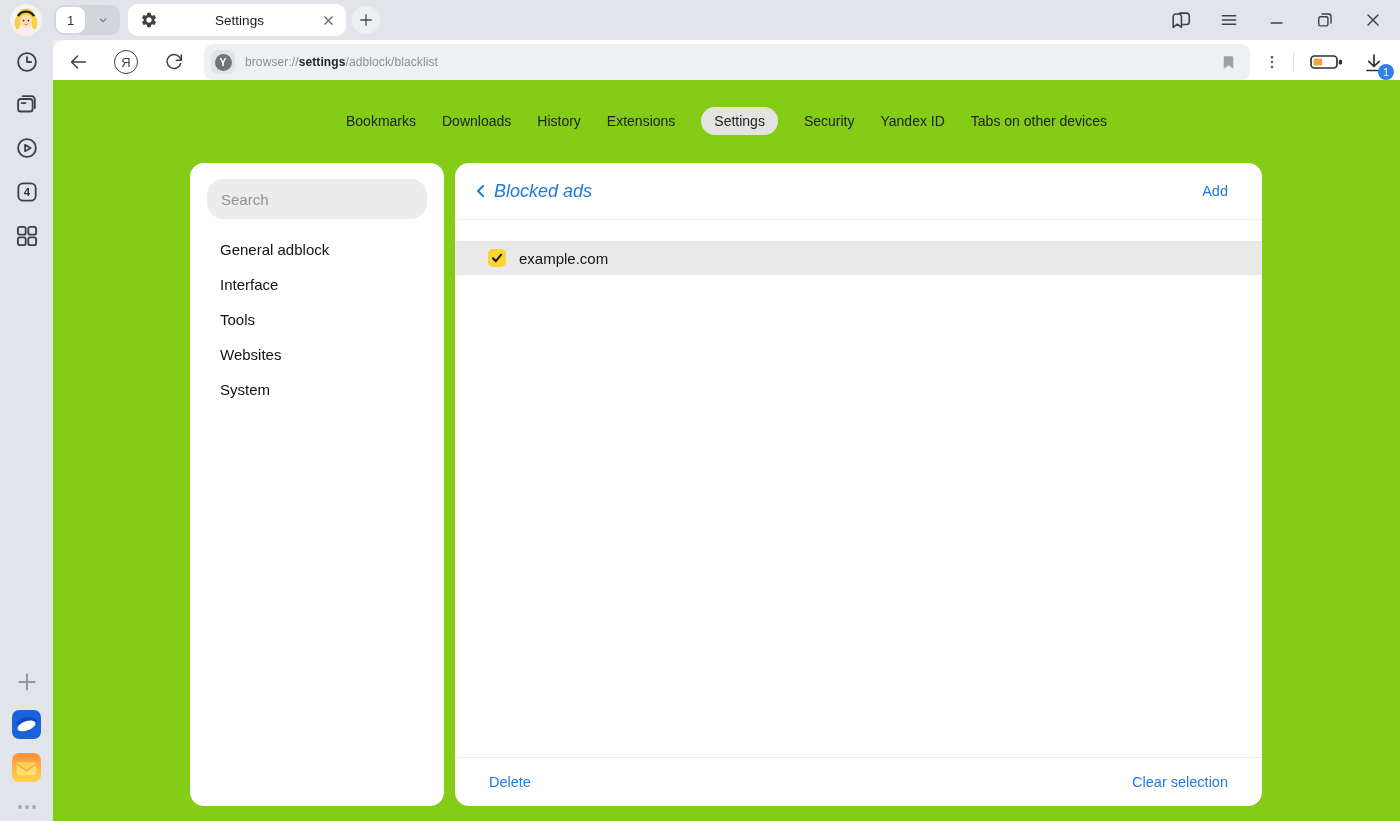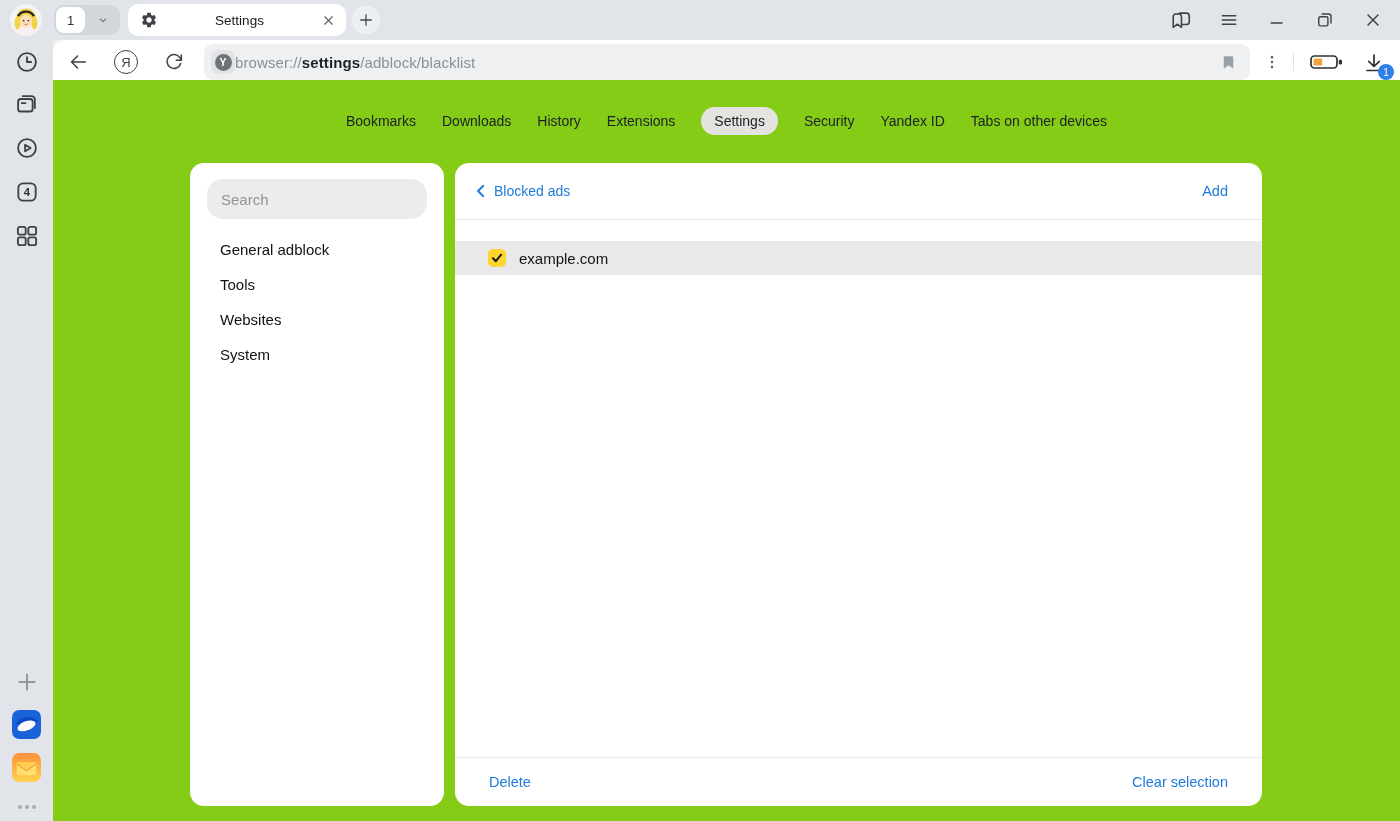--- a/index.html
+++ b/index.html
@@ -28,21 +28,21 @@
 
   .topbtn { position:absolute; top:6px; width:28px; height:28px; cursor:pointer; }
 
   
   .toolbar { position:absolute; top:40px; left:53px; width:1347px; height:44px; background:#fff; border-top-left-radius:12px; }
   .navbtn { position:absolute; top:10px; width:24px; height:24px; cursor:pointer; }
   .ya-circle { border:1.7px solid #3c4248; border-radius:50%; display:flex; align-items:center; justify-content:center; font-size:13px; font-weight:500; color:#3c4248; }
   .urlfield { position:absolute; left:151px; top:4px; width:1046px; height:36px; background:#eef0f2; border-radius:9px; display:flex; align-items:center; cursor:text; }
   .sitebadge { width:24px; height:24px; margin-left:7px; border-radius:7px; background:#e2e3e5; display:flex; align-items:center; justify-content:center; }
   .sitebadge .inner { width:17px; height:17px; border-radius:50%; background:#6e747a; color:#fff; font-size:10.5px; font-weight:700; display:flex; align-items:center; justify-content:center; }
-  .url { font-size:15px; color:#8b9095; letter-spacing:.1px; }
+  .url { margin-left:10px; font-size:12px; color:#8b9095; letter-spacing:.1px; }
   .url b { color:#1f2326; font-weight:600; }
   .urlspacer { flex:1; }
   .bookmarkflag { margin-right:12px; }
   .tooldivider { position:absolute; left:1240px; top:13px; width:1px; height:18px; background:#dde0e3; }
   .dlwrap { position:absolute; left:1306px; top:8px; width:30px; height:30px; }
   .dlbadge { position:absolute; right:-5px; bottom:-2px; width:16px; height:16px; border-radius:50%; background:#2f80e8; color:#fff; font-size:10px; display:flex; align-items:center; justify-content:center; }
 
   
   .dockic { position:absolute; left:0; width:53px; height:28px; cursor:pointer; }
 
@@ -55,21 +55,21 @@
   .leftcard { position:absolute; left:137px; top:83px; width:254px; height:643px; background:#fff; border-radius:14px; }
   .searchwrap { margin:16px 17px 0; height:40px; background:#ececec; border-radius:16px; display:flex; align-items:center; }
   .searchwrap input { border:none; outline:none; background:transparent; width:100%; padding:0 14px; font-family:"Liberation Sans",sans-serif; font-size:15px; color:#333; }
   .searchwrap input::placeholder { color:#8f9398; }
   .menu { margin-top:13px; }
   .menuitem { height:35px; display:flex; align-items:center; padding-left:30px; font-size:15px; color:#101214; cursor:pointer; }
 
   .rightcard { position:absolute; left:402px; top:83px; width:807px; height:643px; background:#fff; border-radius:14px; display:flex; flex-direction:column; overflow:hidden; }
   .panelheader { height:57px; flex:0 0 57px; display:flex; align-items:center; padding:0 34px 0 16px; border-bottom:1px solid #eaeaea; }
   .panelback { width:20px; height:20px; display:flex; align-items:center; justify-content:center; cursor:pointer; margin-right:3px; }
-  .paneltitle { font-size:14px; color:var(--accent-blue,#1f7ad8); }
+  .paneltitle { font-size:18px; color:var(--accent-blue,#1f7ad8);font-style:italic; }
   .headspacer { flex:1; }
   .addlink, .footlink { font-size:14.5px; color:var(--accent-blue,#1f7ad8); cursor:pointer; }
   .listgap { height:21px; flex:0 0 21px; }
   .listrow { height:34px; flex:0 0 34px; background:var(--selected-row,#e9e9e9); display:flex; align-items:center; padding-left:33px; cursor:pointer; }
   .checkbox { width:18px; height:18px; border-radius:5px; background:var(--yandex-yellow,#fed42e); display:flex; align-items:center; justify-content:center; cursor:pointer; }
   .rowlabel { margin-left:13px; font-size:15px; color:#121416; }
   .panelspacer { flex:1; }
   .panelfooter { height:49px; flex:0 0 49px; border-top:1px solid #eaeaea; display:flex; align-items:center; justify-content:space-between; padding:0 34px; }
 </style>
 </head>
@@ -281,20 +281,21 @@
     <span class="navtab">Yandex ID</span>
     <span class="navtab">Tabs on other devices</span>
   </div>
 
   <div class="leftcard">
     <div class="searchwrap">
       <input type="text" placeholder="Search" style="">
     </div>
     <div class="menu">
       <div class="menuitem">General adblock</div>
+      <div class="menuitem">Interface</div>
       <div class="menuitem">Tools</div>
       <div class="menuitem">Websites</div>
       <div class="menuitem">System</div>
     </div>
   </div>
 
   <div class="rightcard">
     <div class="panelheader">
       <span class="panelback">
         <svg width="16" height="16" viewBox="0 0 16 16">

